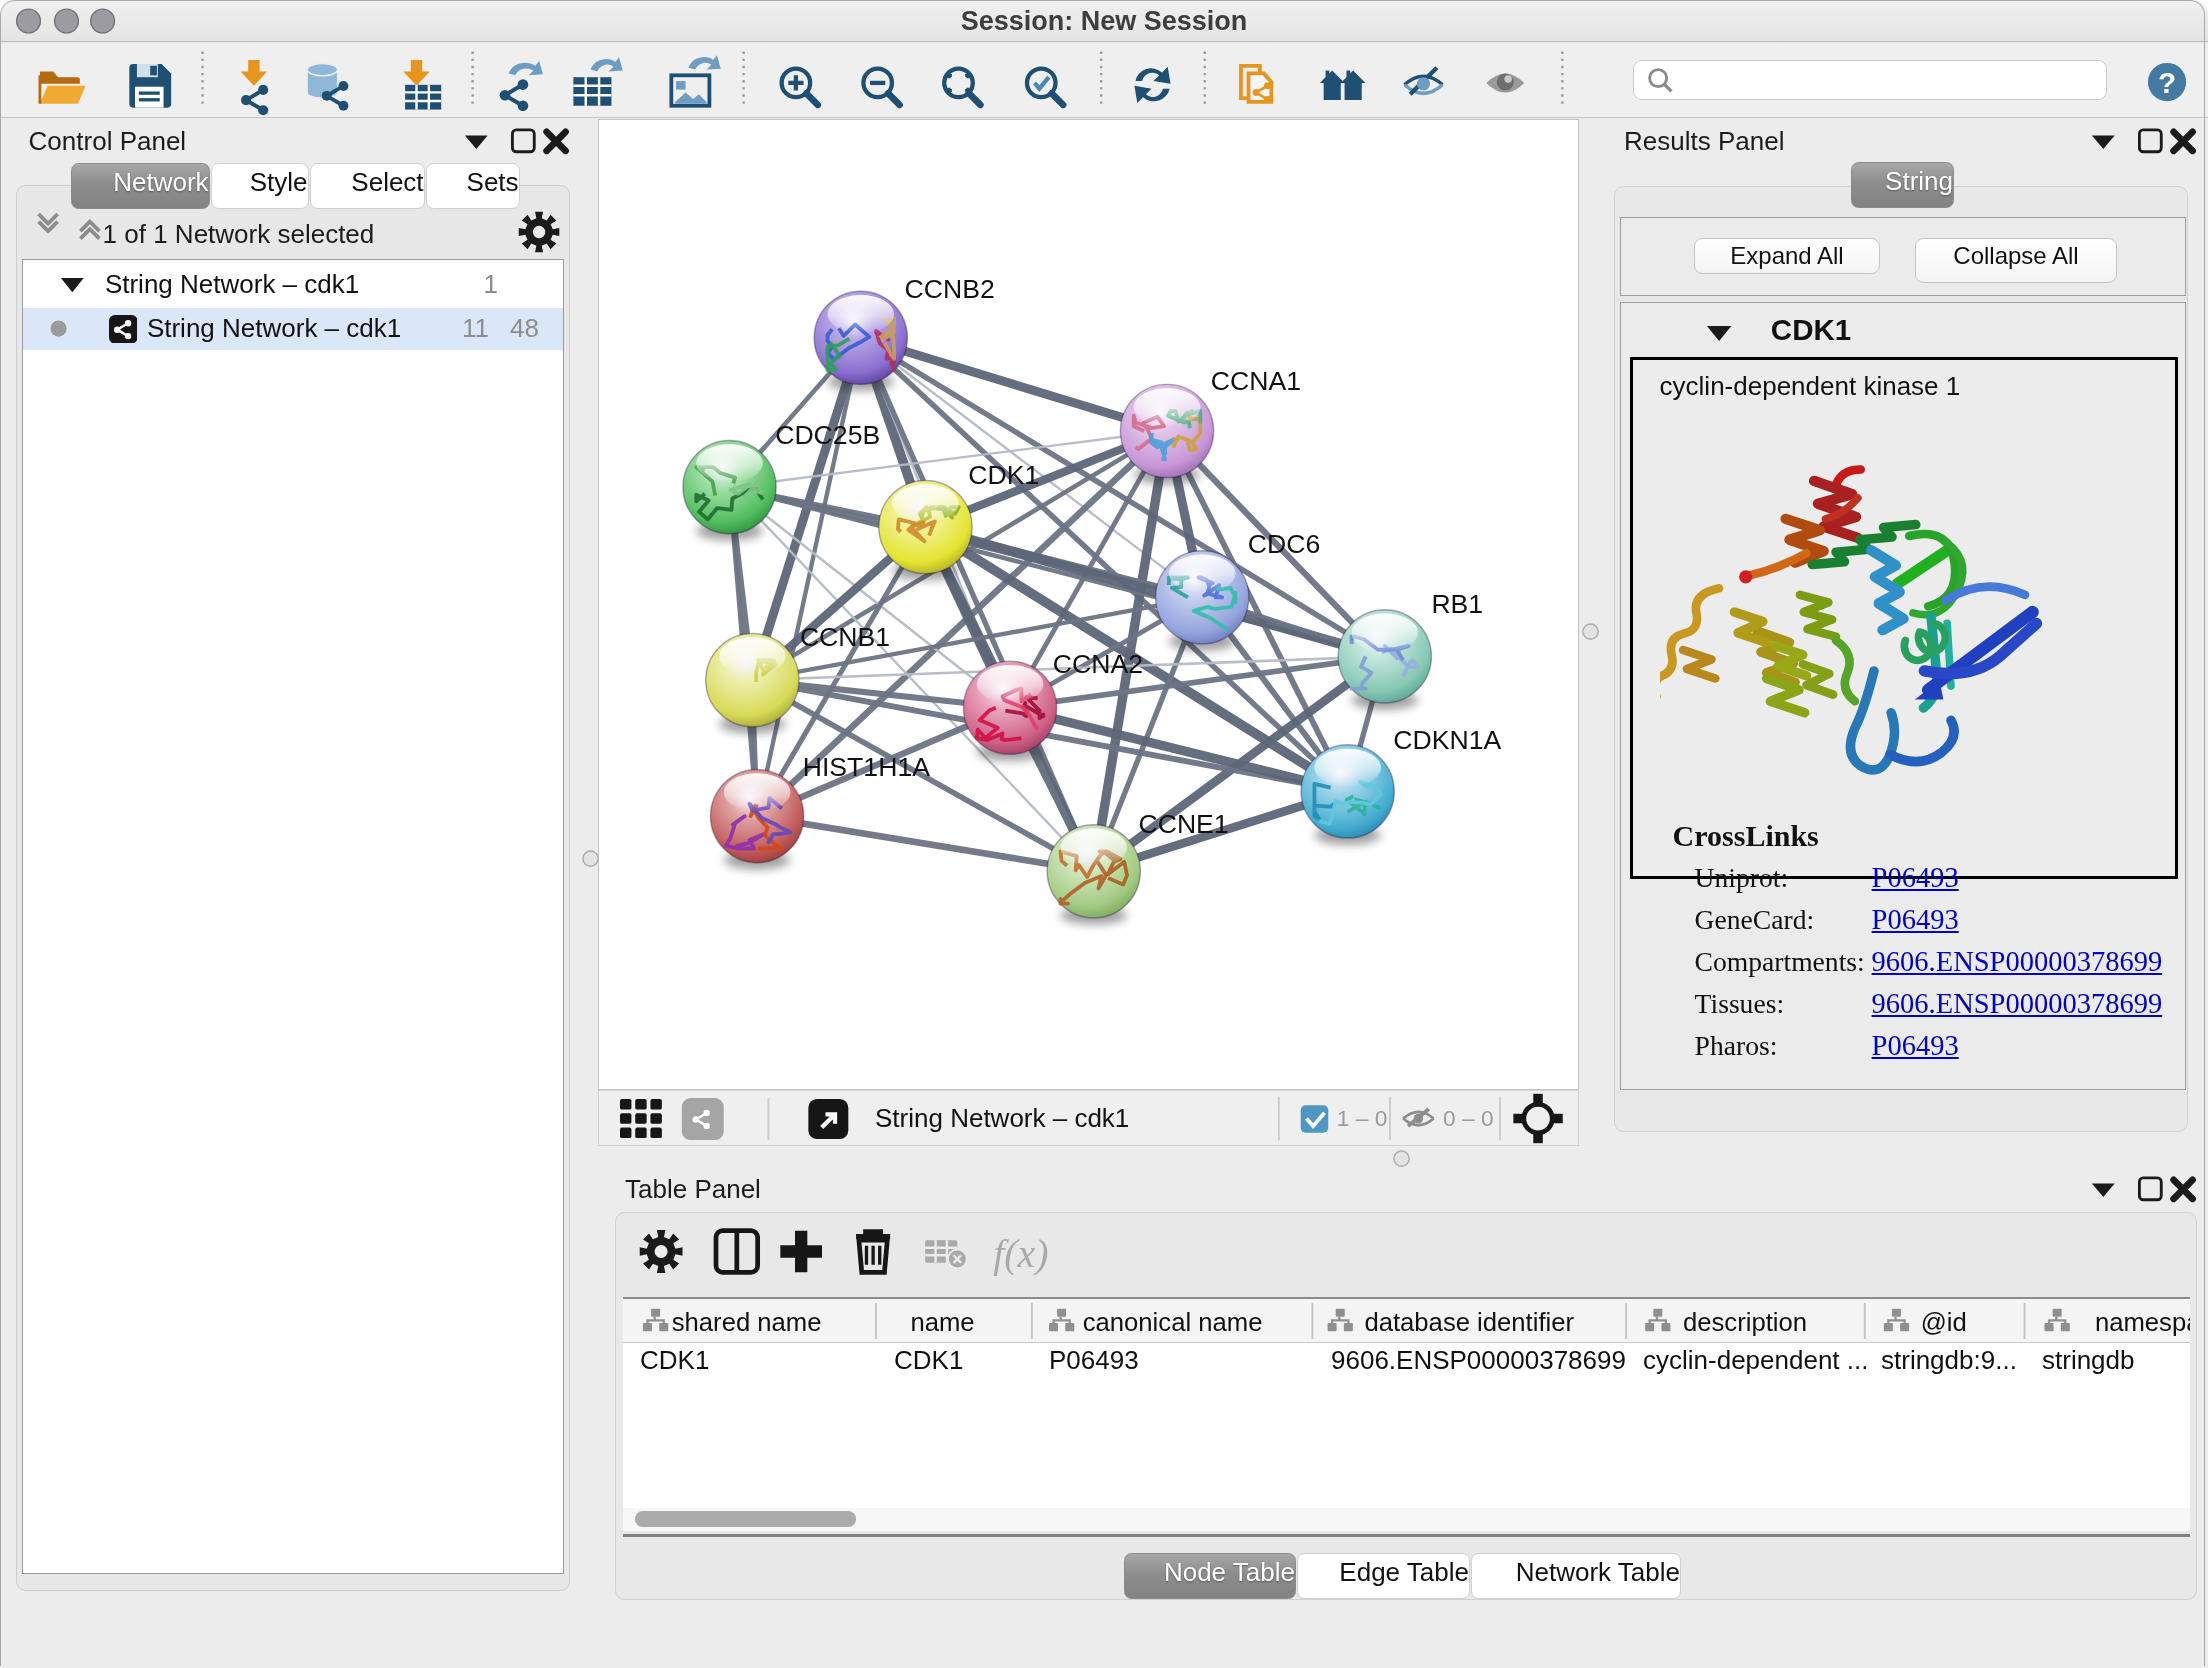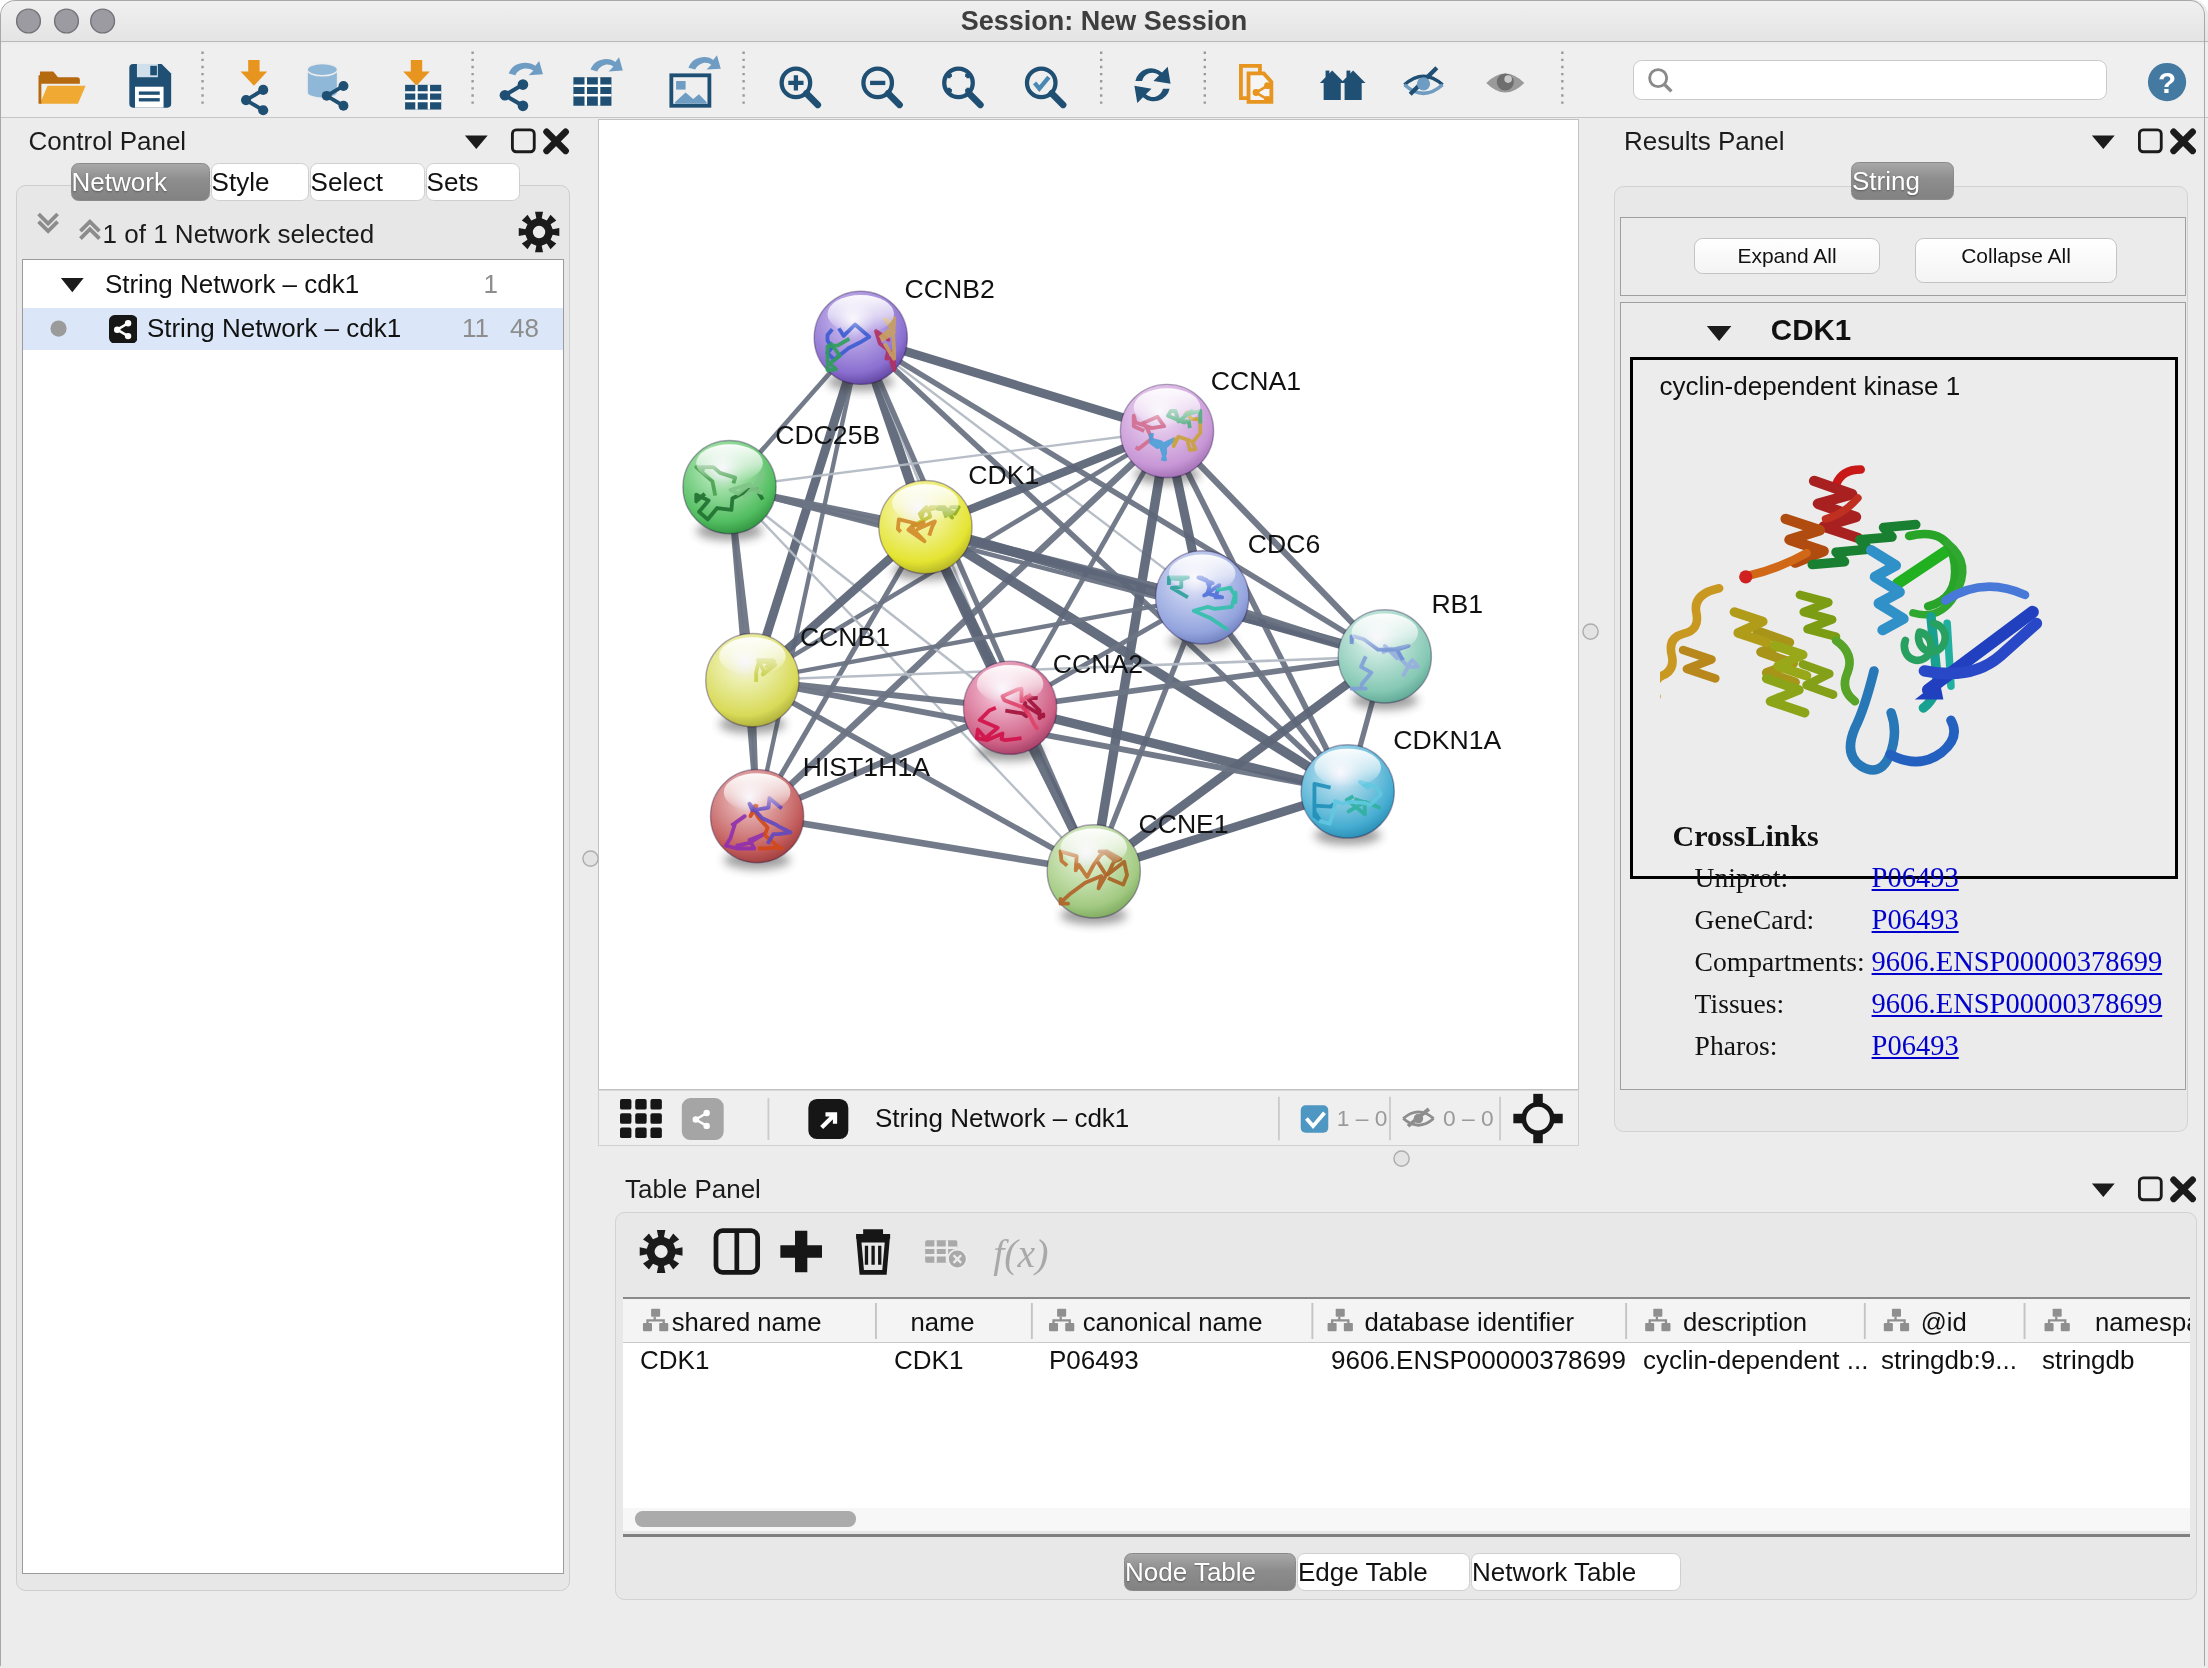--- a/index.html
+++ b/index.html
@@ -1,23 +1,23 @@
 <!DOCTYPE html>
 <html style="font-size:15px"><head><meta charset="utf-8"><style>
 *{margin:0;padding:0;box-sizing:border-box}
 html,body{width:2208px;height:1668px;overflow:hidden;background:#ececec;
  font-family:"Liberation Sans",sans-serif;-webkit-font-smoothing:antialiased}
 .abs{position:absolute}
 .panel-title{font-size:26px;color:#1b1b1b}
-.vtab{position:absolute;z-index:3;height:38px;border:1px solid #cfcfcf;border-radius:7.6px;
- background:#ffffff;color:#111;font-size:26px;text-align:left;line-height:36px}
+.vtab{position:absolute;z-index:3;height:46px;border:1px solid #cfcfcf;border-radius:7.6px;
+ background:#ffffff;color:#111;font-size:26px;text-align:right;line-height:36px}
 .vtab.sel{background:linear-gradient(#a8a8a8,#8d8d8d 45%,#828282);color:#fff;border-color:#8a8a8a;
  text-shadow:0 1px 1.9px rgba(0,0,0,.35)}
 .wbtn{position:absolute;background:linear-gradient(#ffffff,#f4f4f4);border:1px solid #c3c3c3;
- border-radius:8.6px;font-size:21px;color:#111;text-align:center}
+ border-radius:8.6px;font-size:24px;color:#111;text-align:center}
 .link{color:#0200cc;text-decoration:underline}
 </style></head>
 <body style="background:#ffffff">
 <div class="abs" style="left:0;top:0;width:2208px;height:1668px;background:#ececec;border-radius:15px 15px 0 0;overflow:hidden">
 
 <div class="abs" style="left:0;top:0;width:2208px;height:42px;background:linear-gradient(#f0f0f0,#e4e4e4);border-bottom:1.9px solid #b9b9b9">
   <svg class="abs" style="left:0;top:0" width="133" height="42" viewBox="0 0 140 44">
         <circle cx="30" cy="22" r="12.5" fill="#9b9ba1" stroke="#737379" stroke-width="1.5"></circle>
         <circle cx="70" cy="22" r="12.5" fill="#9b9ba1" stroke="#737379" stroke-width="1.5"></circle>
         <circle cx="108" cy="22" r="12.5" fill="#9b9ba1" stroke="#737379" stroke-width="1.5"></circle>

